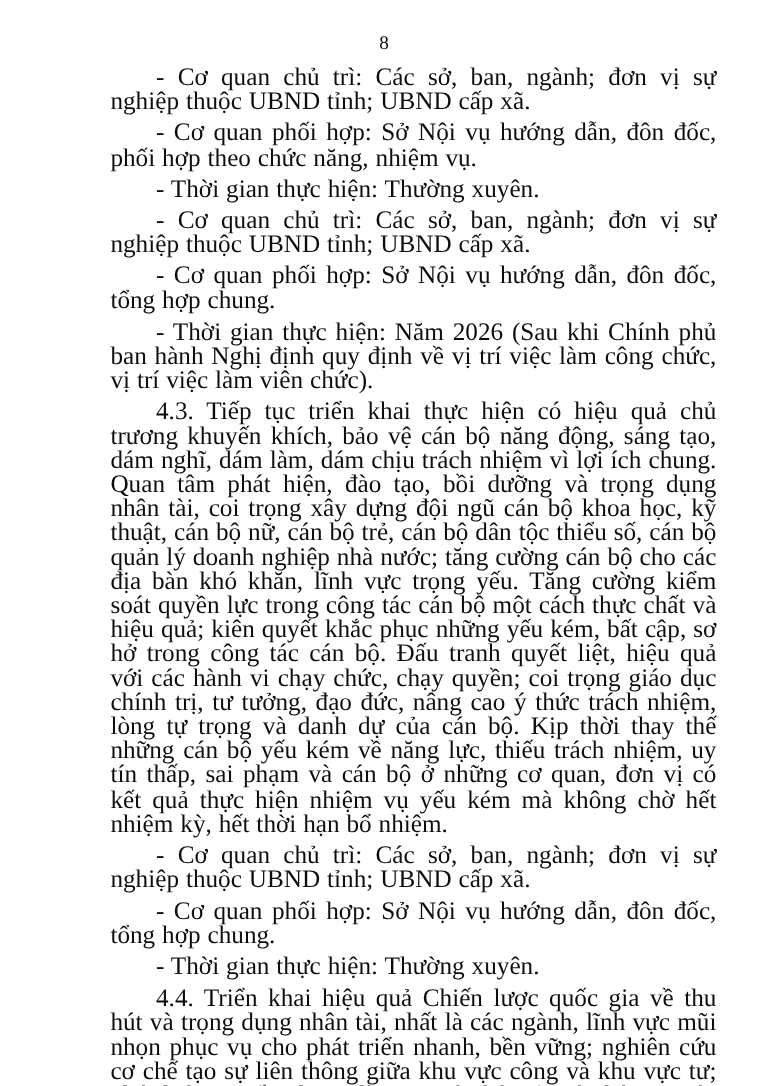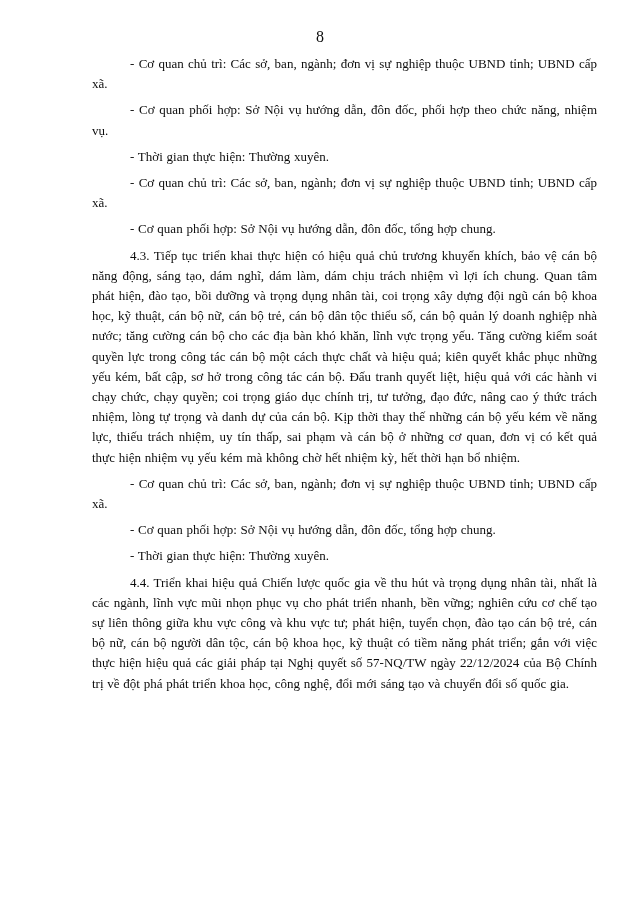--- a/index.html
+++ b/index.html
@@ -29,36 +29,37 @@
   .content {
     position: absolute;
     top: 54px;
     left: 92px;
     width: 505px;
   }
   .content p {
     margin: 0 0 6px 0;
     text-align: justify;
     text-indent: 38px;
-    font-size: 13px;
+    font-size: 21px;
     line-height: 20.2px;
     word-spacing: 0.5px;
   }
 </style>
 </head>
 <body>
 
 <div class="page">
   <div class="page-number">8</div>
 
   <div class="content">
     <p>- Cơ quan chủ trì: Các sở, ban, ngành; đơn vị sự nghiệp thuộc UBND tỉnh; UBND cấp xã.</p>
     <p>- Cơ quan phối hợp: Sở Nội vụ hướng dẫn, đôn đốc, phối hợp theo chức năng, nhiệm vụ.</p>
     <p>- Thời gian thực hiện: Thường xuyên.</p>
     <p>- Cơ quan chủ trì: Các sở, ban, ngành; đơn vị sự nghiệp thuộc UBND tỉnh; UBND cấp xã.</p>
     <p>- Cơ quan phối hợp: Sở Nội vụ hướng dẫn, đôn đốc, tổng hợp chung.</p>
+    <p>- Thời gian thực hiện: Năm 2026 (Sau khi Chính phủ ban hành Nghị định quy định về vị trí việc làm công chức, vị trí việc làm viên chức).</p>
     <p>4.3. Tiếp tục triển khai thực hiện có hiệu quả chủ trương khuyến khích, bảo vệ cán bộ năng động, sáng tạo, dám nghĩ, dám làm, dám chịu trách nhiệm vì lợi ích chung. Quan tâm phát hiện, đào tạo, bồi dưỡng và trọng dụng nhân tài, coi trọng xây dựng đội ngũ cán bộ khoa học, kỹ thuật, cán bộ nữ, cán bộ trẻ, cán bộ dân tộc thiểu số, cán bộ quản lý doanh nghiệp nhà nước; tăng cường cán bộ cho các địa bàn khó khăn, lĩnh vực trọng yếu. Tăng cường kiểm soát quyền lực trong công tác cán bộ một cách thực chất và hiệu quả; kiên quyết khắc phục những yếu kém, bất cập, sơ hở trong công tác cán bộ. Đấu tranh quyết liệt, hiệu quả với các hành vi chạy chức, chạy quyền; coi trọng giáo dục chính trị, tư tưởng, đạo đức, nâng cao ý thức trách nhiệm, lòng tự trọng và danh dự của cán bộ. Kịp thời thay thế những cán bộ yếu kém về năng lực, thiếu trách nhiệm, uy tín thấp, sai phạm và cán bộ ở những cơ quan, đơn vị có kết quả thực hiện nhiệm vụ yếu kém mà không chờ hết nhiệm kỳ, hết thời hạn bổ nhiệm.</p>
     <p>- Cơ quan chủ trì: Các sở, ban, ngành; đơn vị sự nghiệp thuộc UBND tỉnh; UBND cấp xã.</p>
     <p>- Cơ quan phối hợp: Sở Nội vụ hướng dẫn, đôn đốc, tổng hợp chung.</p>
     <p>- Thời gian thực hiện: Thường xuyên.</p>
     <p>4.4. Triển khai hiệu quả Chiến lược quốc gia về thu hút và trọng dụng nhân tài, nhất là các ngành, lĩnh vực mũi nhọn phục vụ cho phát triển nhanh, bền vững; nghiên cứu cơ chế tạo sự liên thông giữa khu vực công và khu vực tư; phát hiện, tuyển chọn, đào tạo cán bộ trẻ, cán bộ nữ, cán bộ người dân tộc, cán bộ khoa học, kỹ thuật có tiềm năng phát triển; gắn với việc thực hiện hiệu quả các giải pháp tại Nghị quyết số 57-NQ/TW ngày 22/12/2024 của Bộ Chính trị về đột phá phát triển khoa học, công nghệ, đổi mới sáng tạo và chuyển đổi số quốc gia.</p>
   </div>
 </div>
 
 </body></html>

